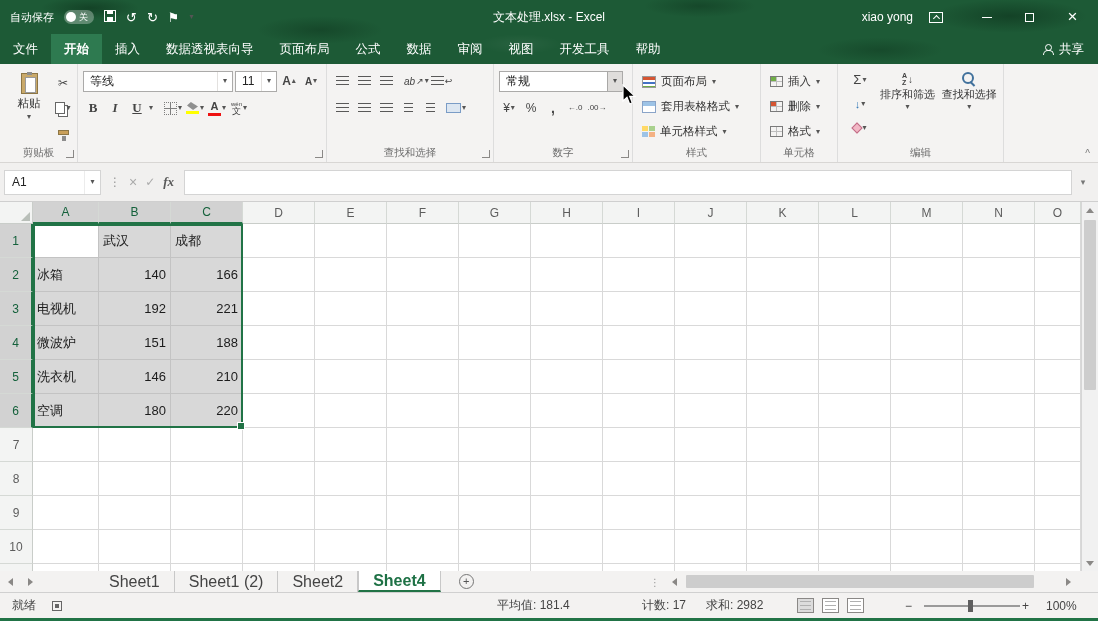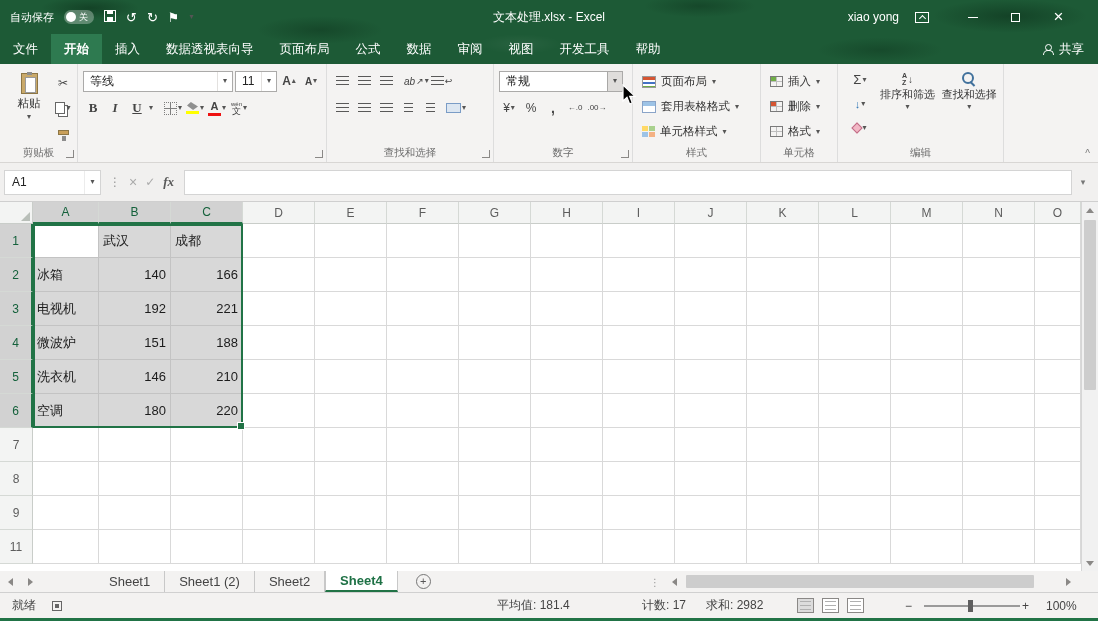--- a/index.html
+++ b/index.html
@@ -17,21 +17,21 @@
       radial-gradient(ellipse 90px 18px at 880px 50px, rgba(8,38,20,.30), transparent 70%);}
   .titlebar{position:absolute;left:0;top:0;width:1098px;height:34px;display:flex;align-items:center;color:#fff}
   .qat{display:flex;align-items:center;gap:10px;padding-left:10px;font-size:11px}
   .toggle{display:inline-flex;align-items:center;gap:3px;background:rgba(255,255,255,.30);border-radius:8px;height:14px;padding:0 6px 0 2px;font-size:9px;color:#fff;cursor:default}
   .knob{width:10px;height:10px;border-radius:50%;background:#fff;display:inline-block}
   .qbtn{color:#fff;font-size:13px;line-height:1;cursor:default}
   .i-floppy{width:12px;height:12px;border:1px solid #fff;position:relative;display:inline-block}
   .i-floppy::before{content:"";position:absolute;left:2px;top:0;width:6px;height:3px;background:#fff}
   .i-floppy::after{content:"";position:absolute;left:2px;bottom:0;width:6px;height:4px;background:#fff}
   .win-title{position:absolute;left:0;right:0;top:0;height:34px;display:flex;align-items:center;justify-content:center;font-size:12px;color:#fff;pointer-events:none}
-  .tright{position:absolute;right:18px;top:0;height:34px;display:flex;align-items:center}
+  .tright{position:absolute;right:4px;top:0;height:34px;display:flex;align-items:center}
   .username{font-size:12px;color:#fff;margin-right:16px}
   .i-ribbonopt{width:14px;height:11px;border:1px solid #fff;position:relative;margin-right:22px;display:inline-block}
   .i-ribbonopt::after{content:"";position:absolute;left:4px;top:3px;width:4px;height:4px;border-left:1px solid #fff;border-top:1px solid #fff;transform:rotate(45deg)}
   .winbtn{width:43px;height:34px;display:flex;align-items:center;justify-content:center;color:#fff;font-size:13px}
   .i-maxbox{width:9px;height:9px;border:1px solid #fff;display:inline-block}
   .i-minbar{width:10px;height:1px;background:#fff;display:inline-block}
 
   .tabrow{position:absolute;left:0;top:34px;width:1098px;height:30px;display:flex;align-items:stretch;color:#fff}
   .rtab{padding:0 13px;display:flex;align-items:center;font-size:12.5px;white-space:nowrap}
   .rtab.active{background:#2e7a50;font-weight:bold}
@@ -128,21 +128,21 @@
   .tri-up{border-left:4px solid transparent;border-right:4px solid transparent;border-bottom:5px solid #8a8886}
   .tri-dn{border-left:4px solid transparent;border-right:4px solid transparent;border-top:5px solid #8a8886}
   .tri-l{border-top:4px solid transparent;border-bottom:4px solid transparent;border-right:5px solid #8a8886}
   .tri-r{border-top:4px solid transparent;border-bottom:4px solid transparent;border-left:5px solid #8a8886}
   .vthumb{position:absolute;left:2px;width:12px;background:#cdcdcd;border-radius:1px}
 
   
   .sheetbar{position:absolute;left:0;top:571px;width:1098px;height:22px;background:#f3f2f1;border-bottom:1px solid #d0d0d0;display:flex;align-items:stretch}
   .snav{width:20px;display:flex;align-items:center;justify-content:center}
   .stablist{display:flex;margin-left:55px}
-  .stab{padding:8px 14px;display:flex;align-items:center;border-right:1px solid #c8c8c8;font-size:13px;color:#444;background:transparent}
+  .stab{padding:8px 14px;display:flex;align-items:center;border-right:1px solid #c8c8c8;font-size:16px;color:#444;background:transparent}
   .stab.active{background:#fff;color:#1e7145;font-weight:bold;border-bottom:2px solid #217346;border-left:1px solid #c8c8c8}
   .newsheet{margin-left:18px;align-self:center;width:15px;height:15px;border:1px solid #767676;border-radius:50%;display:flex;align-items:center;justify-content:center;font-size:11px;color:#555;line-height:1}
   .tabdots{position:absolute;left:650px;top:571px;height:22px;display:flex;align-items:center;color:#999;font-size:10px}
   .hsbtn{position:absolute;top:571px;width:17px;height:21px;display:flex;align-items:center;justify-content:center}
   .hstrack{position:absolute;left:684px;top:574px;width:374px;height:15px;background:#f3f2f1}
   .hsthumb{position:absolute;left:2px;top:1px;width:348px;height:13px;background:#cdcdcd;border-radius:1px}
 
   
   .statusbar{position:absolute;left:0;top:593px;width:1098px;height:25px;background:#f3f2f1;font-size:12px;color:#444}
   .statusbar .it{position:absolute;top:0;height:25px;display:flex;align-items:center}
@@ -619,20 +619,38 @@
         <div class="cell" style="width:72px"></div>
         <div class="cell" style="width:72px"></div>
         <div class="cell" style="width:72px"></div>
         <div class="cell" style="width:72px"></div>
         <div class="cell" style="width:72px"></div>
         <div class="cell" style="width:72px"></div>
         <div class="cell" style="width:46px"></div>
       </div>
       <div class="grow">
         <div class="rn">9</div>
+        <div class="cell" style="width:66px"></div>
+        <div class="cell" style="width:72px"></div>
+        <div class="cell" style="width:72px"></div>
+        <div class="cell" style="width:72px"></div>
+        <div class="cell" style="width:72px"></div>
+        <div class="cell" style="width:72px"></div>
+        <div class="cell" style="width:72px"></div>
+        <div class="cell" style="width:72px"></div>
+        <div class="cell" style="width:72px"></div>
+        <div class="cell" style="width:72px"></div>
+        <div class="cell" style="width:72px"></div>
+        <div class="cell" style="width:72px"></div>
+        <div class="cell" style="width:72px"></div>
+        <div class="cell" style="width:72px"></div>
+        <div class="cell" style="width:46px"></div>
+      </div>
+      <div class="grow">
+        <div class="rn">10</div>
         <div class="cell" style="width:66px"></div>
         <div class="cell" style="width:72px"></div>
         <div class="cell" style="width:72px"></div>
         <div class="cell" style="width:72px"></div>
         <div class="cell" style="width:72px"></div>
         <div class="cell" style="width:72px"></div>
         <div class="cell" style="width:72px"></div>
         <div class="cell" style="width:72px"></div>
         <div class="cell" style="width:72px"></div>
         <div class="cell" style="width:72px"></div>

